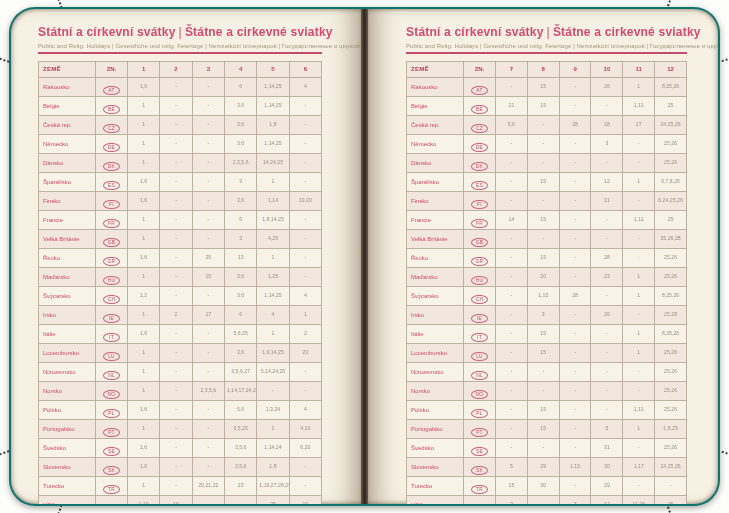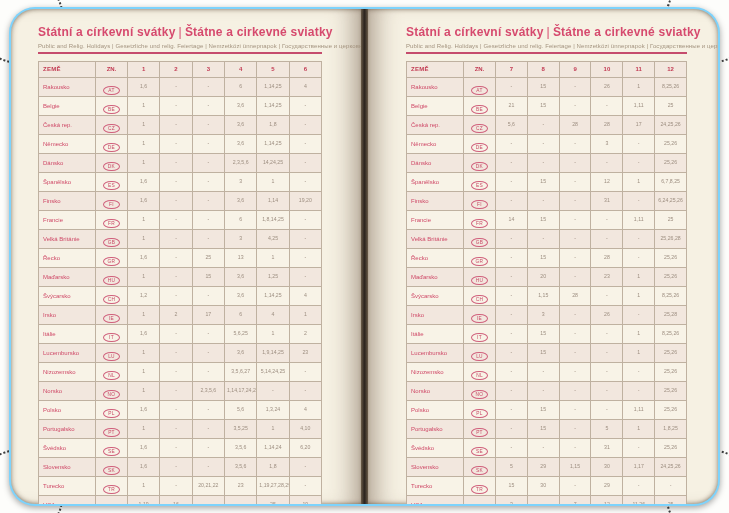--- a/index.html
+++ b/index.html
@@ -7,21 +7,21 @@
            font-family:"Liberation Sans", sans-serif; }
 
   
   .dots { position:absolute; width:86px; height:86px; border:2.5px dotted #3f3f3f; border-radius:50%; z-index:1; }
   .dots.tl { left:-26px; top:-26px; }
   .dots.tr { right:-26px; top:-26px; }
   .dots.bl { left:-26px; bottom:-26px; }
   .dots.br { right:-26px; bottom:-26px; }
 
   .book { position:absolute; left:9px; top:7px; right:9px; bottom:7px; z-index:2;
-          background:#7dd3fc; border-radius:26px 26px 26px 26px; padding:2px;
+          background:#0f766e; border-radius:26px 26px 26px 26px; padding:2px;
           box-shadow:0 2px 6px rgba(0,0,0,.35); display:flex; }
   .page { position:relative; flex:1 1 0; background:#f6f1e3; overflow:hidden; }
   .page.left  { border-radius:24px 0 0 24px;
                 box-shadow:inset 0 3px 5px -3px rgba(60,40,20,.55), inset 0 -3px 5px -3px rgba(60,40,20,.55),
                            inset -22px 0 26px -16px rgba(70,45,25,.45), inset 4px 0 6px -4px rgba(60,40,20,.4); }
   .page.right { border-radius:0 24px 24px 0;
                 box-shadow:inset 0 3px 5px -3px rgba(60,40,20,.55), inset 0 -3px 5px -3px rgba(60,40,20,.55),
                            inset 22px 0 26px -16px rgba(70,45,25,.45), inset -4px 0 6px -4px rgba(60,40,20,.4); }
   .spine { width:7px; background:linear-gradient(90deg,#6b5c49,#2e2620 45%,#2e2620 55%,#6b5c49); }
 

